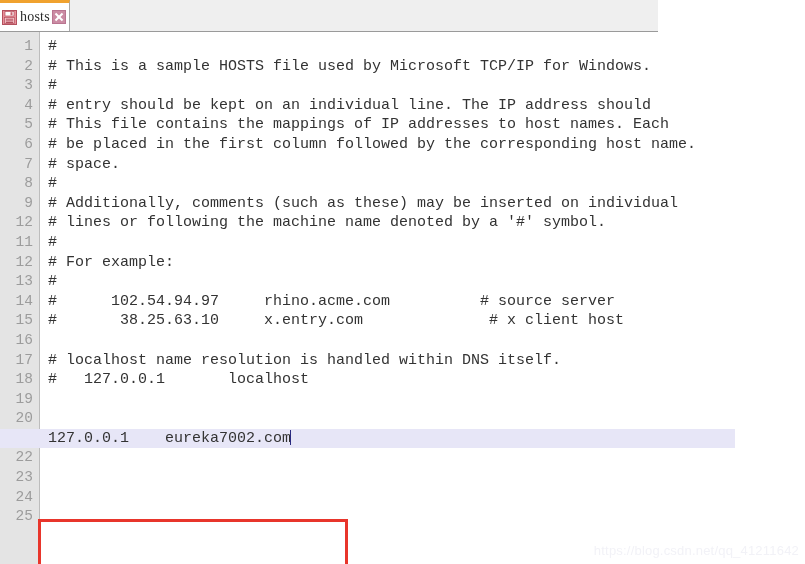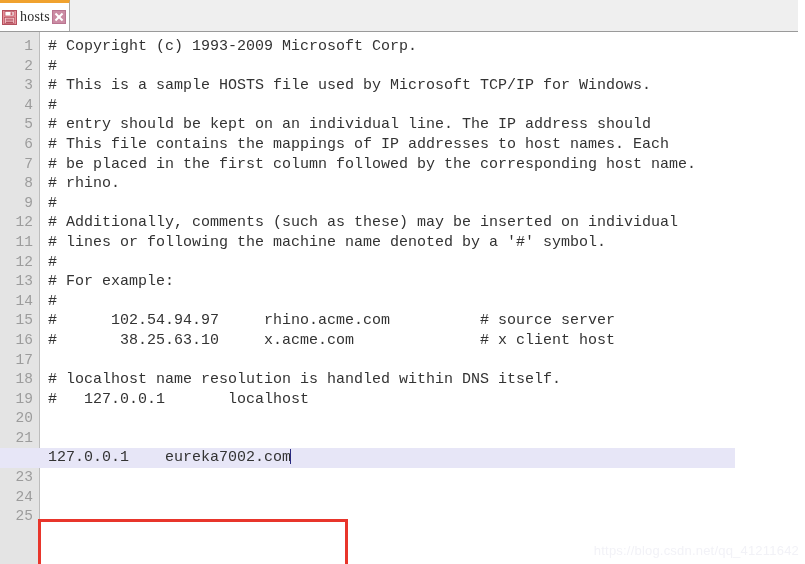--- a/index.html
+++ b/index.html
@@ -18,21 +18,21 @@
     position: relative;
     width: 805px;
     height: 564px;
     background: #ffffff;
   }
 
   
   .tabbar {
     position: absolute;
     left: 0; top: 0;
-    width: 798px;
+    width: 658px;
     height: 32px;
     background: #efefef;
     border-bottom: 1px solid #9a9a9a;
     box-sizing: border-box;
   }
   .tab {
     position: absolute;
     left: 0; top: 0;
     height: 31px;
     background: #ffffff;
@@ -221,36 +221,35 @@
           <div class="lnum">19</div>
           <div class="lnum">20</div>
           <div class="lnum">21</div>
           <div class="lnum">22</div>
           <div class="lnum">23</div>
           <div class="lnum">24</div>
           <div class="lnum">25</div>
         </div>
     </div>
     <div class="code" id="code-content">
-        <div class="cline"><span># Copyright (c) 1993-2009 Microsoft Corp.</span></div>
         <div class="cline"><span>#</span></div>
         <div class="cline"><span># This is a sample HOSTS file used by Microsoft TCP/IP for Windows.</span></div>
         <div class="cline"><span>#</span></div>
         <div class="cline"><span># entry should be kept on an individual line. The IP address should</span></div>
         <div class="cline"><span># This file contains the mappings of IP addresses to host names. Each</span></div>
         <div class="cline"><span># be placed in the first column followed by the corresponding host name.</span></div>
-        <div class="cline"><span># rhino.</span></div>
+        <div class="cline"><span># space.</span></div>
         <div class="cline"><span>#</span></div>
         <div class="cline"><span># Additionally, comments (such as these) may be inserted on individual</span></div>
         <div class="cline"><span># lines or following the machine name denoted by a '#' symbol.</span></div>
         <div class="cline"><span>#</span></div>
         <div class="cline"><span># For example:</span></div>
         <div class="cline"><span>#</span></div>
         <div class="cline"><span>#      102.54.94.97     rhino.acme.com          # source server</span></div>
-        <div class="cline"><span>#       38.25.63.10     x.acme.com              # x client host</span></div>
+        <div class="cline"><span>#       38.25.63.10     x.entry.com              # x client host</span></div>
         <div class="cline"><span></span></div>
         <div class="cline"><span># localhost name resolution is handled within DNS itself.</span></div>
         <div class="cline"><span>#   127.0.0.1       localhost</span></div>
         <div class="cline"><span></span></div>
         <div class="cline"><span></span></div>
         <div class="cline current"><span>127.0.0.1    eureka7002.com</span><span class="caret"></span></div>
       </div>
     <div class="annot-box"></div>
   </div>
 

